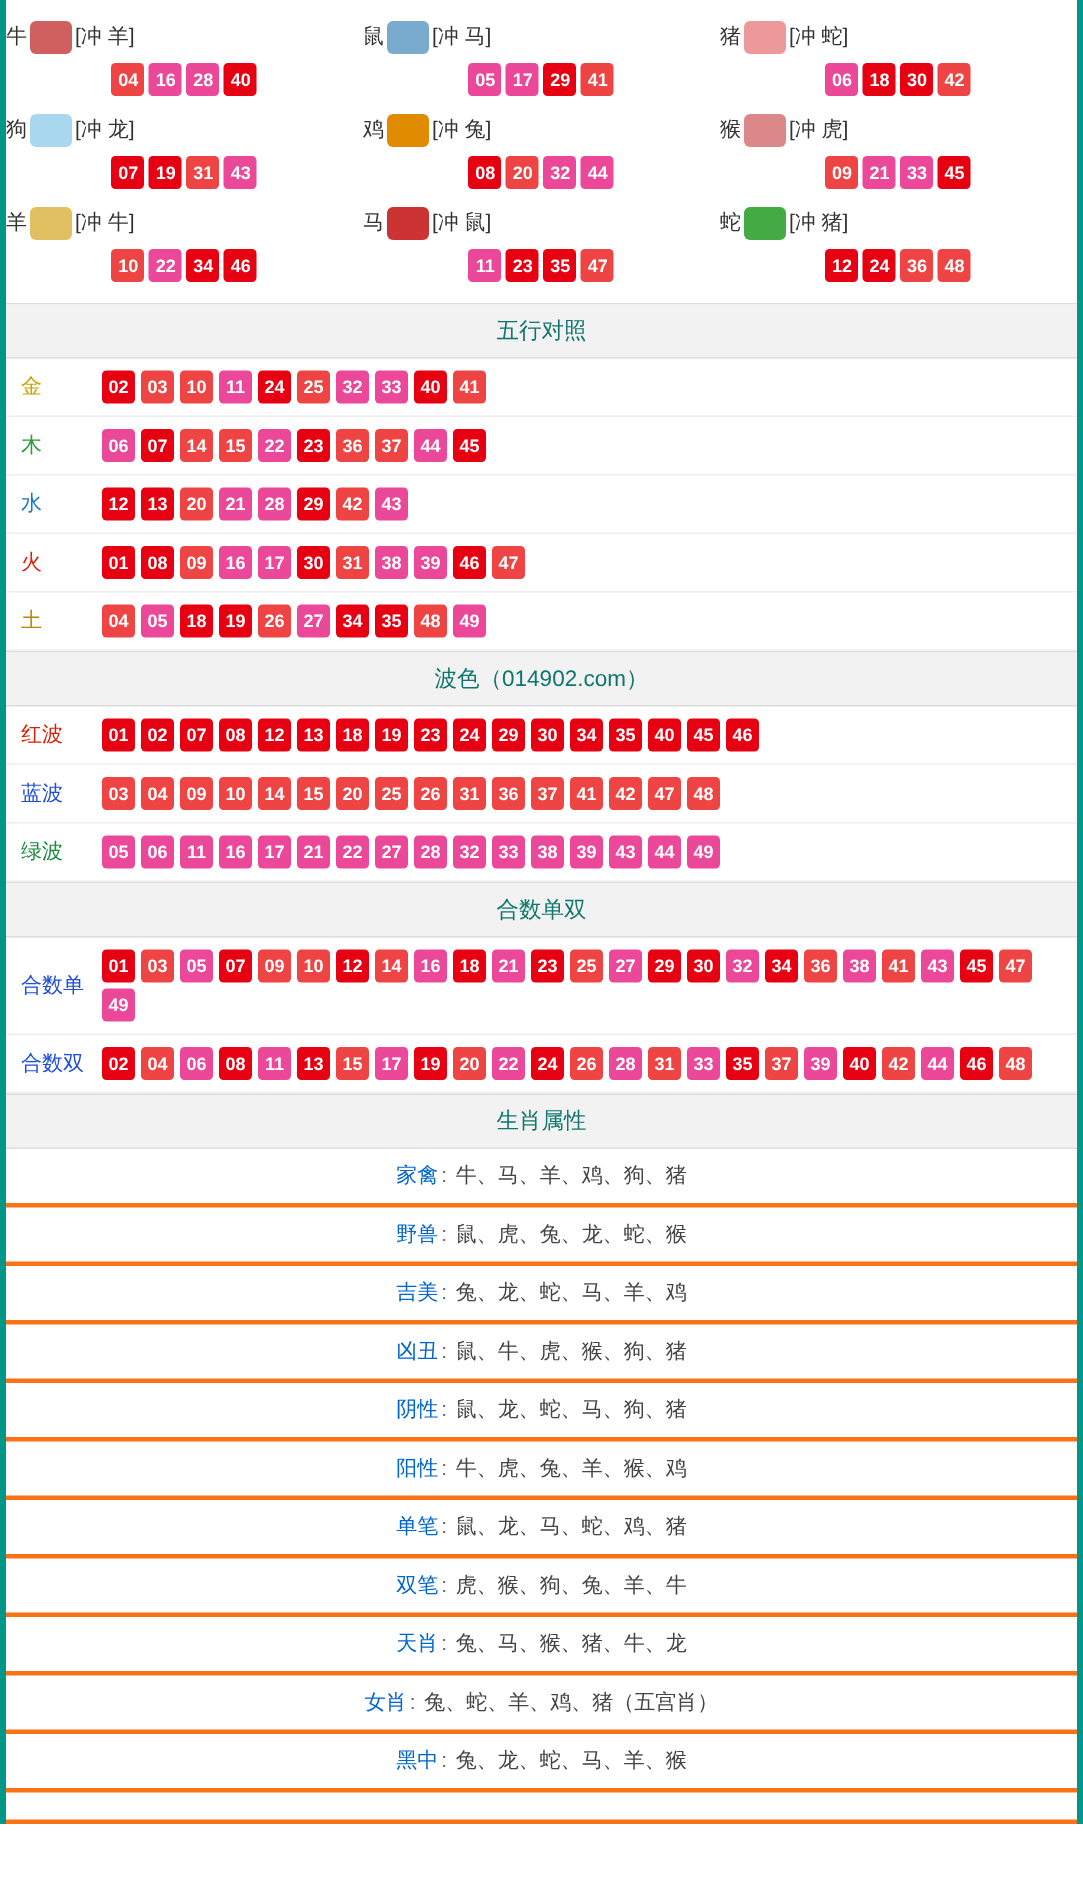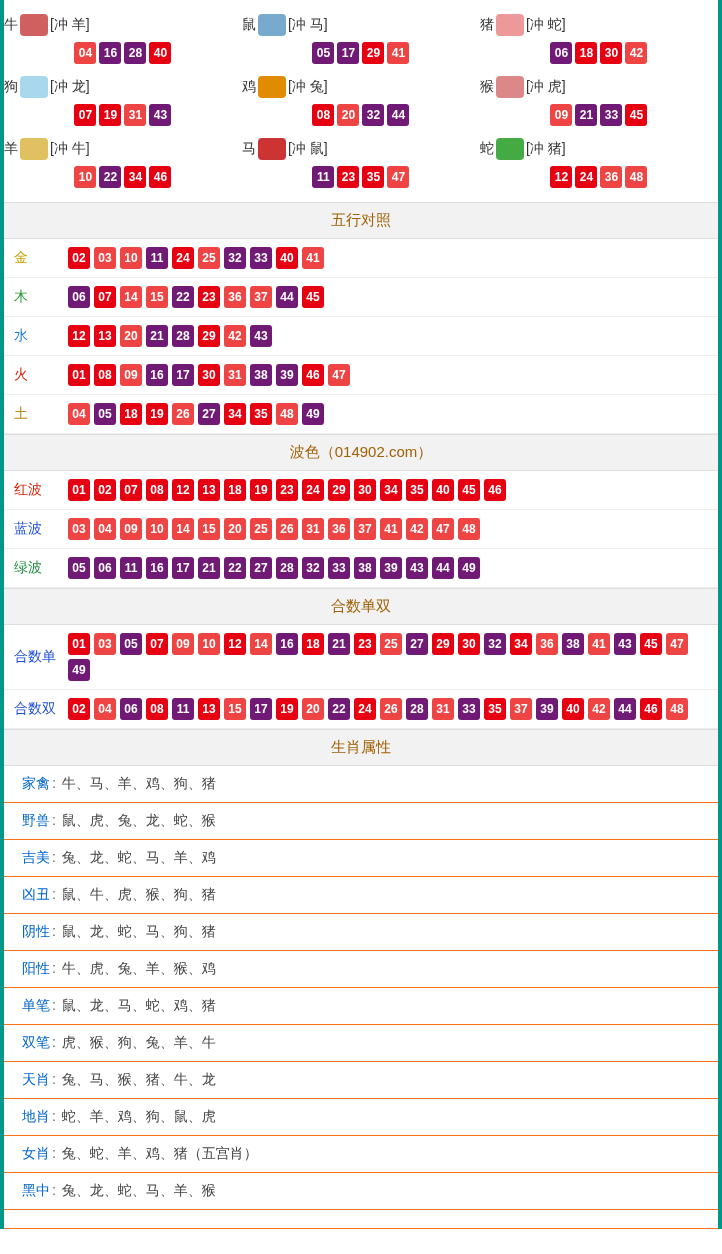--- a/index.html
+++ b/index.html
@@ -7,35 +7,35 @@
 .wrap{width:722px;border-left:4px solid #009688;border-right:4px solid #009688}
 .zodiac-grid{display:flex;flex-wrap:wrap;padding:8px 0}
 .zodiac-cell{width:33.33%;text-align:left;padding:6px 0}
 .zodiac-title{font-size:14px;color:#333;margin-bottom:6px}
 .zodiac-title .zicon{display:inline-block;width:28px;height:22px;vertical-align:middle;border-radius:4px;margin:0 2px}
 .zicon{position:relative}
 .nums{display:flex;justify-content:center;gap:3px;flex-wrap:wrap}
 .ball{display:inline-flex;width:22px;height:22px;color:#fff;font-weight:700;font-size:12px;align-items:center;justify-content:center;border-radius:3px}
 .red{background:#e60012}
 .blue{background:#ef4444}
-.green{background:#701a75}
+.green{background:#ec4899}
 .sect{border-top:1px solid #ddd}
-.sect-h{background:#f2f2f2;text-align:center;font-size:15px;padding:8px 0;border-bottom:1px solid #ddd;color:#a16207}
+.sect-h{background:#f2f2f2;text-align:center;font-size:15px;padding:8px 0;border-bottom:1px solid #ddd;color:#0f766e}
 .row{display:flex;align-items:center;border-bottom:1px solid #eee;padding:8px 10px;gap:10px}
 .row-label{min-width:44px;font-size:14px}
 .row-nums{display:flex;flex-wrap:wrap;gap:4px}
 .lbl-gold{color:#c9a100}
 .lbl-wood{color:#2e9a3a}
 .lbl-water{color:#1478d0}
 .lbl-fire{color:#d81e06}
 .lbl-earth{color:#b8860b}
 .lbl-red{color:#d81e06}
 .lbl-blue{color:#1d4ed8}
 .lbl-green{color:#188a3a}
-.attr-row{text-align:left;padding:9px 18px;border-bottom:1px solid #f97316;color:#444}
+.attr-row{text-align:center;padding:9px 18px;border-bottom:3px solid #f97316;color:#444}
 .attr-row .key{color:#0066cc;margin-right:2px}
 .attr-row .sep{color:#666;margin-right:2px}
 </style>
 </head>
 <body>
 <div class="wrap">
 
 <div class="zodiac-grid" id="zodiac-grid">
       <div class="zodiac-cell">
         <div class="zodiac-title"><span>牛</span><span class="zicon" style="background:#d06060"></span><span>[冲 羊]</span></div>
@@ -340,21 +340,20 @@
   <div id="attr-rows">
         <div class="attr-row"><span class="key">家禽</span><span class="sep">:</span> <span>牛、马、羊、鸡、狗、猪</span></div>
         <div class="attr-row"><span class="key">野兽</span><span class="sep">:</span> <span>鼠、虎、兔、龙、蛇、猴</span></div>
         <div class="attr-row"><span class="key">吉美</span><span class="sep">:</span> <span>兔、龙、蛇、马、羊、鸡</span></div>
         <div class="attr-row"><span class="key">凶丑</span><span class="sep">:</span> <span>鼠、牛、虎、猴、狗、猪</span></div>
         <div class="attr-row"><span class="key">阴性</span><span class="sep">:</span> <span>鼠、龙、蛇、马、狗、猪</span></div>
         <div class="attr-row"><span class="key">阳性</span><span class="sep">:</span> <span>牛、虎、兔、羊、猴、鸡</span></div>
         <div class="attr-row"><span class="key">单笔</span><span class="sep">:</span> <span>鼠、龙、马、蛇、鸡、猪</span></div>
         <div class="attr-row"><span class="key">双笔</span><span class="sep">:</span> <span>虎、猴、狗、兔、羊、牛</span></div>
         <div class="attr-row"><span class="key">天肖</span><span class="sep">:</span> <span>兔、马、猴、猪、牛、龙</span></div>
-        <div class="attr-row"><span class="key">地肖</span><span class="sep">:</span> <span>蛇、羊、鸡、狗、鼠、虎</span></div>
         <div class="attr-row"><span class="key">女肖</span><span class="sep">:</span> <span>兔、蛇、羊、鸡、猪（五宫肖）</span></div>
         <div class="attr-row"><span class="key">黑中</span><span class="sep">:</span> <span>兔、龙、蛇、马、羊、猴</span></div>
         <div class="attr-row"> </div>
       </div>
 
 </div>
 
 </div>
 
 </body></html>

